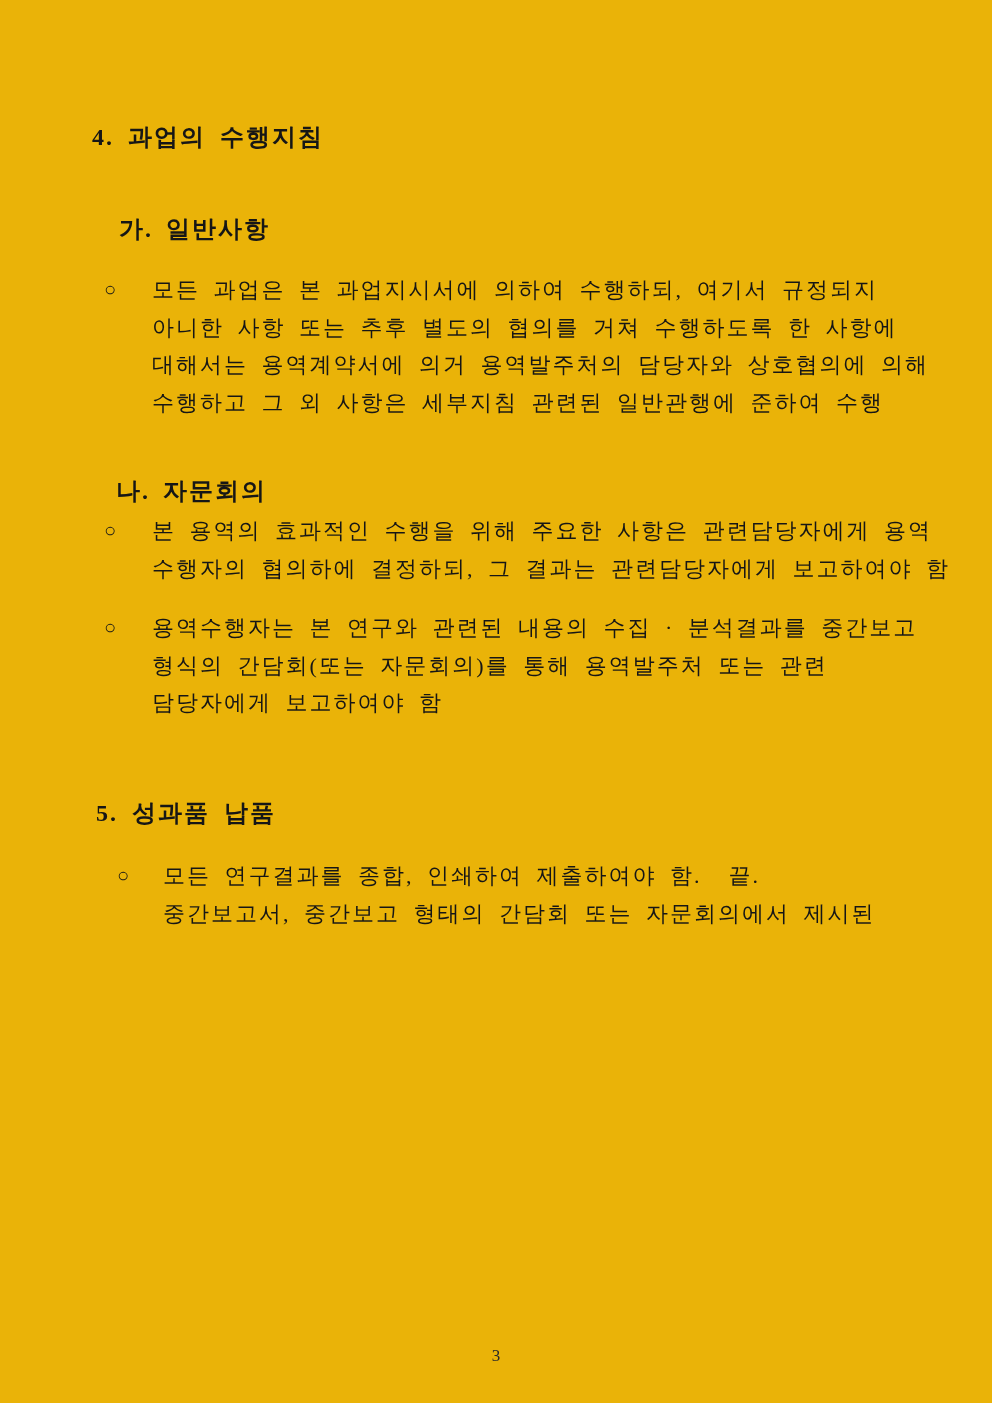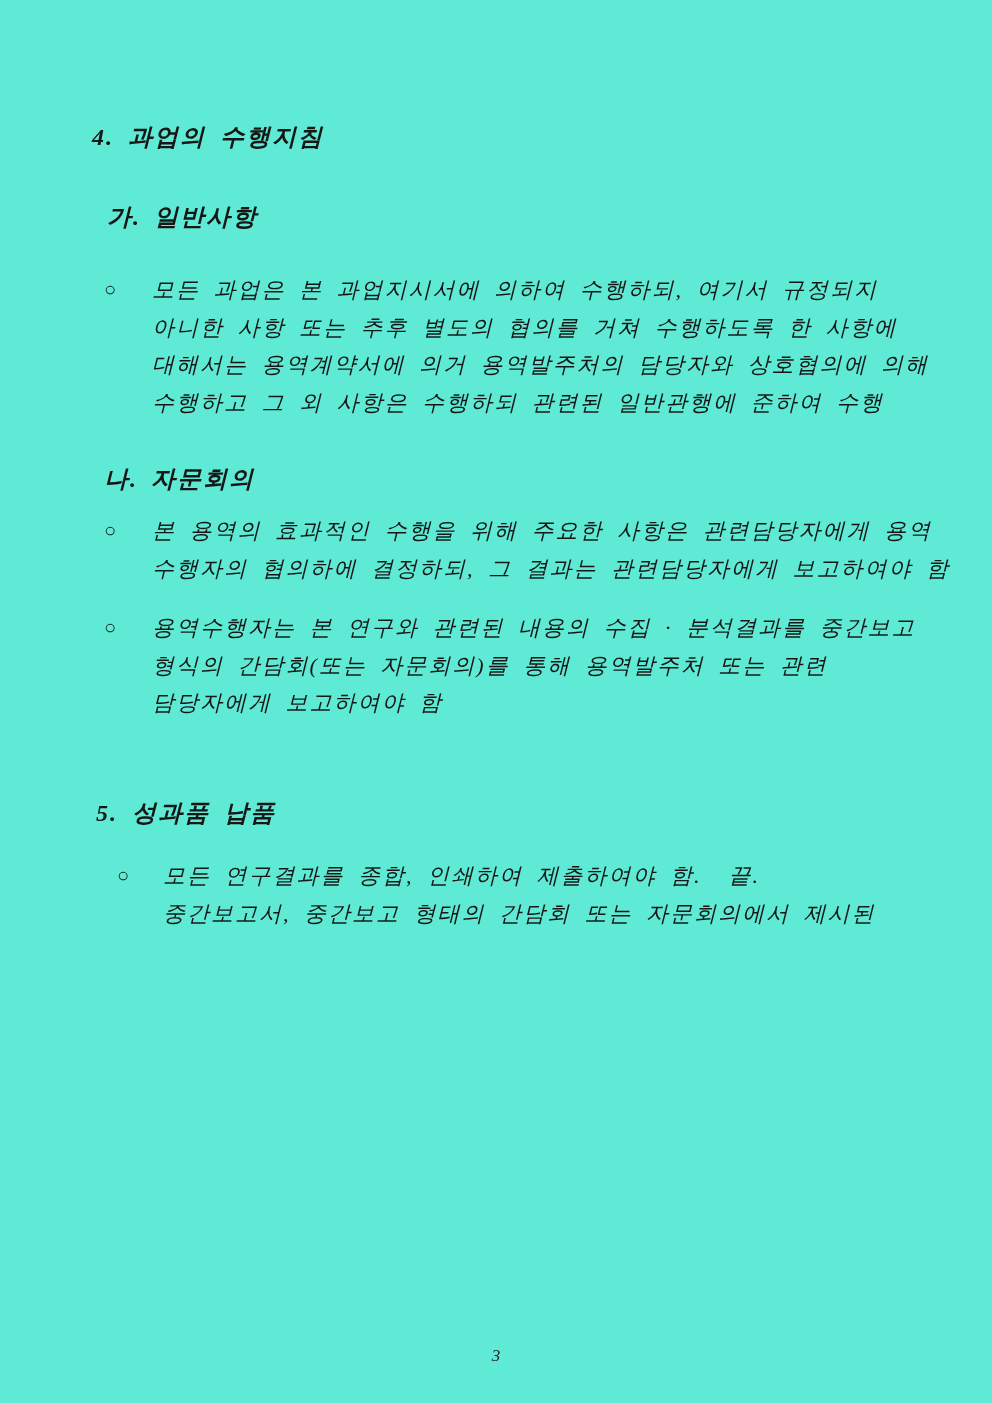--- a/index.html
+++ b/index.html
@@ -4,39 +4,38 @@
 <style>
   html, body {
     margin: 0;
     padding: 0;
     background: #ffffff;
   }
   .page {
     position: relative;
     width: 992px;
     height: 1403px;
-    background: #5eead4;
+    background: #eab308;
     color: #161616;
     font-family: "Liberation Serif", "DejaVu Serif", serif;
     overflow: hidden;
-    font-style: italic;
   }
   .h-main {
     position: absolute;
     margin: 0;
     font-size: 24px;
     font-weight: bold;
     line-height: 30px;
     letter-spacing: 2px;
     word-spacing: 6px;
     white-space: pre-wrap;
   }
   .h-sub {
     position: absolute;
-    margin: 0;
+    margin: 12px;
     font-size: 24px;
     font-weight: bold;
     line-height: 30px;
     letter-spacing: 2px;
     word-spacing: 5px;
     white-space: pre-wrap;
   }
   .bullet-item {
     position: absolute;
     display: flex;
@@ -79,21 +78,21 @@
   <h1 class="h-main" style="left:92px; top:122px;">4. 과업의 수행지침</h1>
 
   <h2 class="h-sub" style="left:107px; top:202px;">가. 일반사항</h2>
 
   <div class="bullet-item" style="left:104px; top:271px; width:860px;">
     <span class="bullet-marker">○</span>
     <div class="bullet-lines">
       <div class="line">모든 과업은 본 과업지시서에 의하여 수행하되, 여기서 규정되지</div>
       <div class="line">아니한 사항 또는 추후 별도의 협의를 거쳐 수행하도록 한 사항에</div>
       <div class="line">대해서는 용역계약서에 의거 용역발주처의 담당자와 상호협의에 의해</div>
-      <div class="line">수행하고 그 외 사항은 수행하되 관련된 일반관행에 준하여 수행</div>
+      <div class="line">수행하고 그 외 사항은 세부지침 관련된 일반관행에 준하여 수행</div>
     </div>
   </div>
 
   <h2 class="h-sub" style="left:104px; top:464px;">나. 자문회의</h2>
 
   <div class="bullet-item" style="left:104px; top:512px; width:860px;">
     <span class="bullet-marker">○</span>
     <div class="bullet-lines">
       <div class="line">본 용역의 효과적인 수행을 위해 주요한 사항은 관련담당자에게 용역</div>
       <div class="line">수행자의 협의하에 결정하되, 그 결과는 관련담당자에게 보고하여야 함</div>

